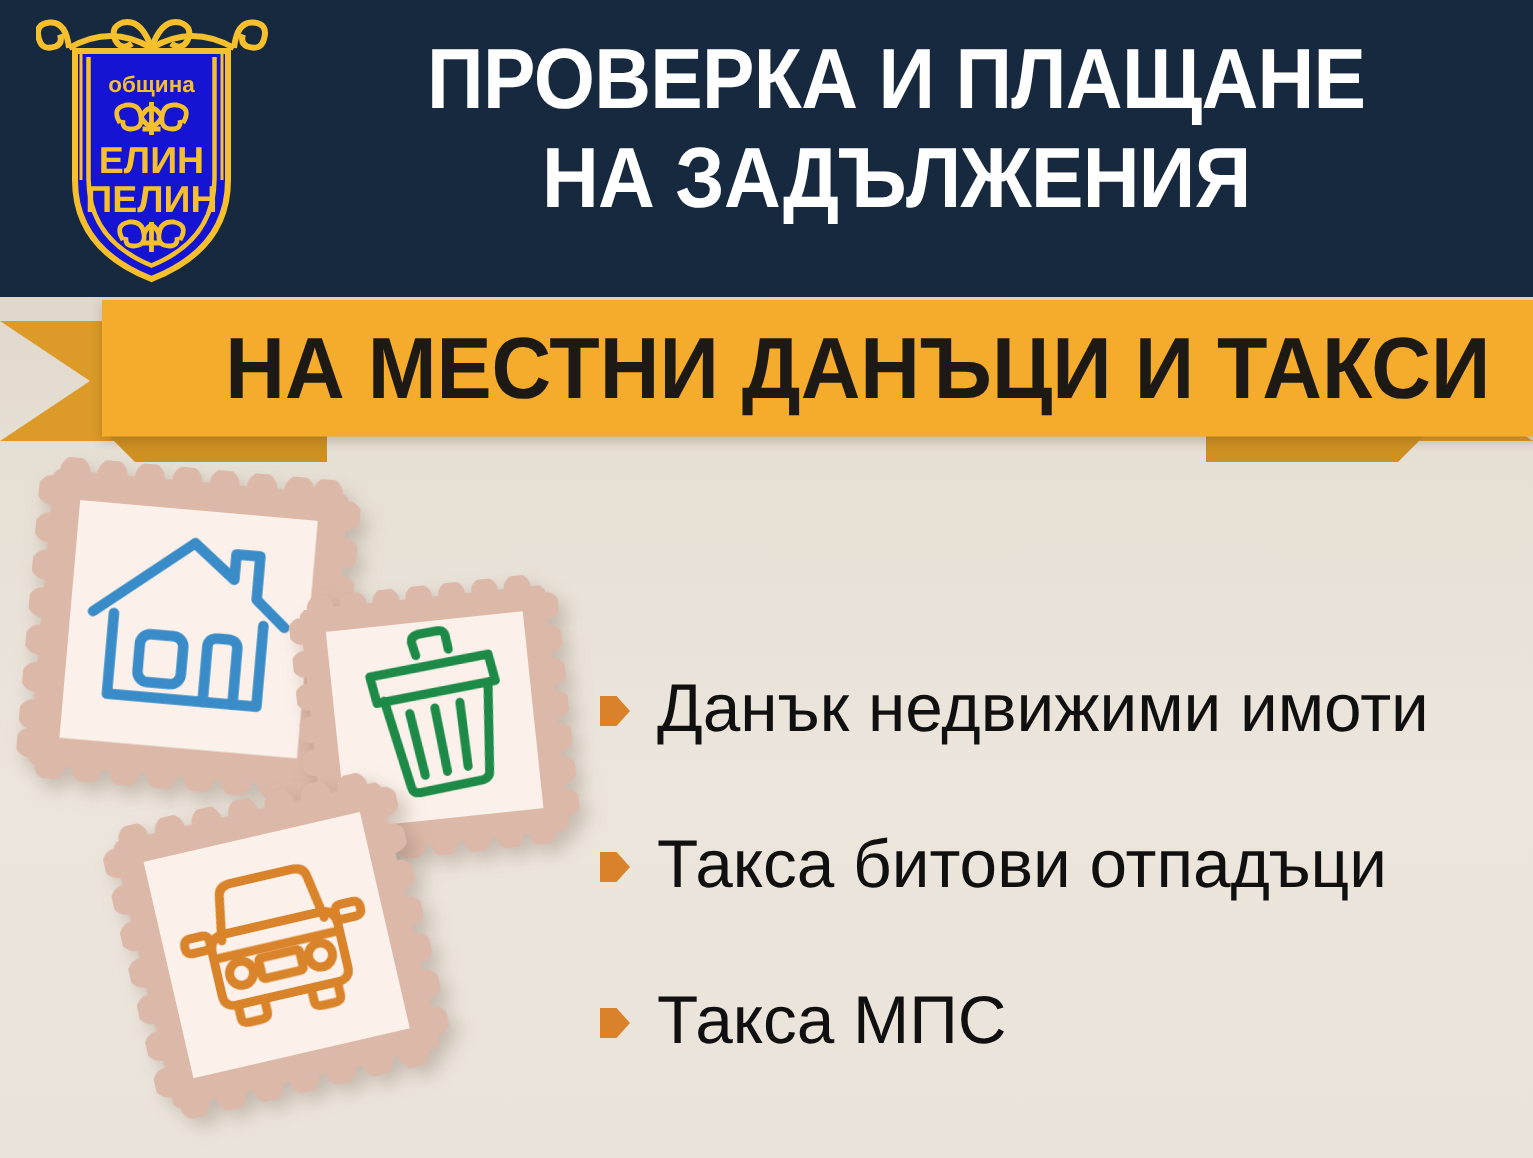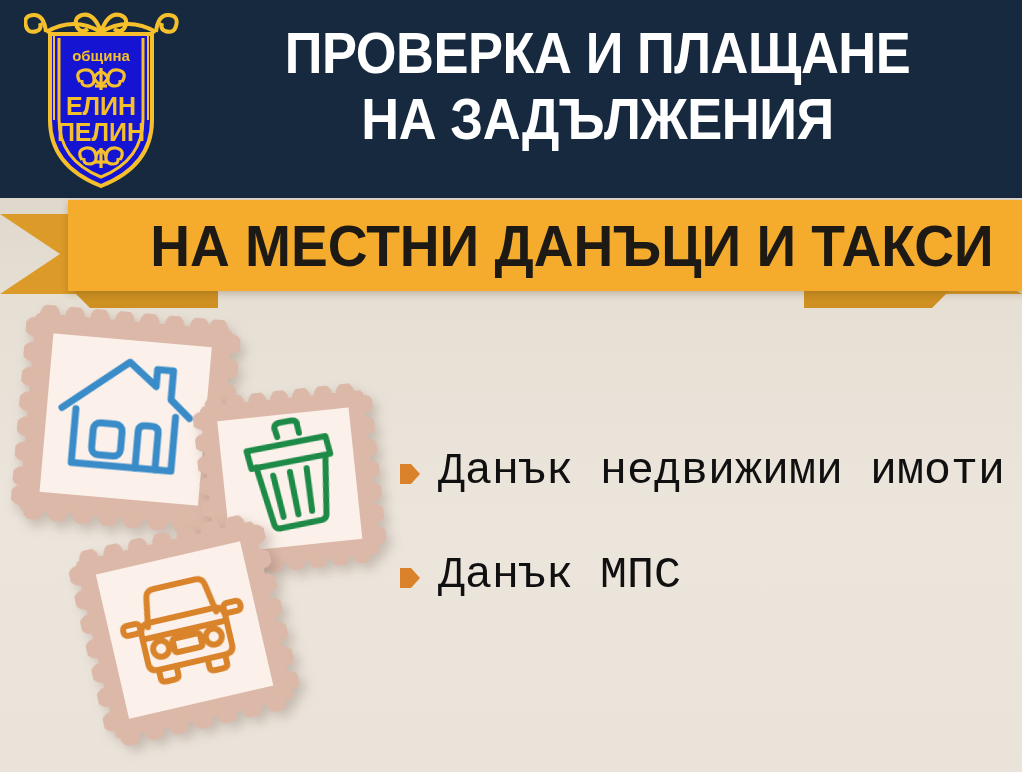--- a/index.html
+++ b/index.html
@@ -153,21 +153,21 @@
     height: 104px;
   }
   .bullet {
     width: 20px;
     height: 24px;
     flex: 0 0 20px;
     margin-right: 18px;
     margin-top: 4px;
   }
   .item-label {
-    font-family: Liberation Mono, monospace;
+    font-family: Liberation Sans, sans-serif;
     font-size: 45px;
     color: #101010;
     line-height: 50px;
     white-space: nowrap;
   }
 </style>
 </head>
 <body>
 
 <div class="poster">
@@ -423,22 +423,28 @@
 
   <div class="list">
 
     <div class="list-item">
       <svg class="bullet" viewBox="0 0 20 24">
         <path d="M0 2 L11 2 L20 12 L11 22 L0 22 Z" fill="#d9822b"></path>
       </svg>
       <span class="item-label">Данък недвижими имоти</span>
     </div>
 
-
     <div class="list-item">
       <svg class="bullet" viewBox="0 0 20 24">
         <path d="M0 2 L11 2 L20 12 L11 22 L0 22 Z" fill="#d9822b"></path>
       </svg>
-      <span class="item-label">Данък МПС</span>
+      <span class="item-label">Такса битови отпадъци</span>
+    </div>
+
+    <div class="list-item">
+      <svg class="bullet" viewBox="0 0 20 24">
+        <path d="M0 2 L11 2 L20 12 L11 22 L0 22 Z" fill="#d9822b"></path>
+      </svg>
+      <span class="item-label">Такса МПС</span>
     </div>
   </div>
 
 </div>
 
 </body></html>

